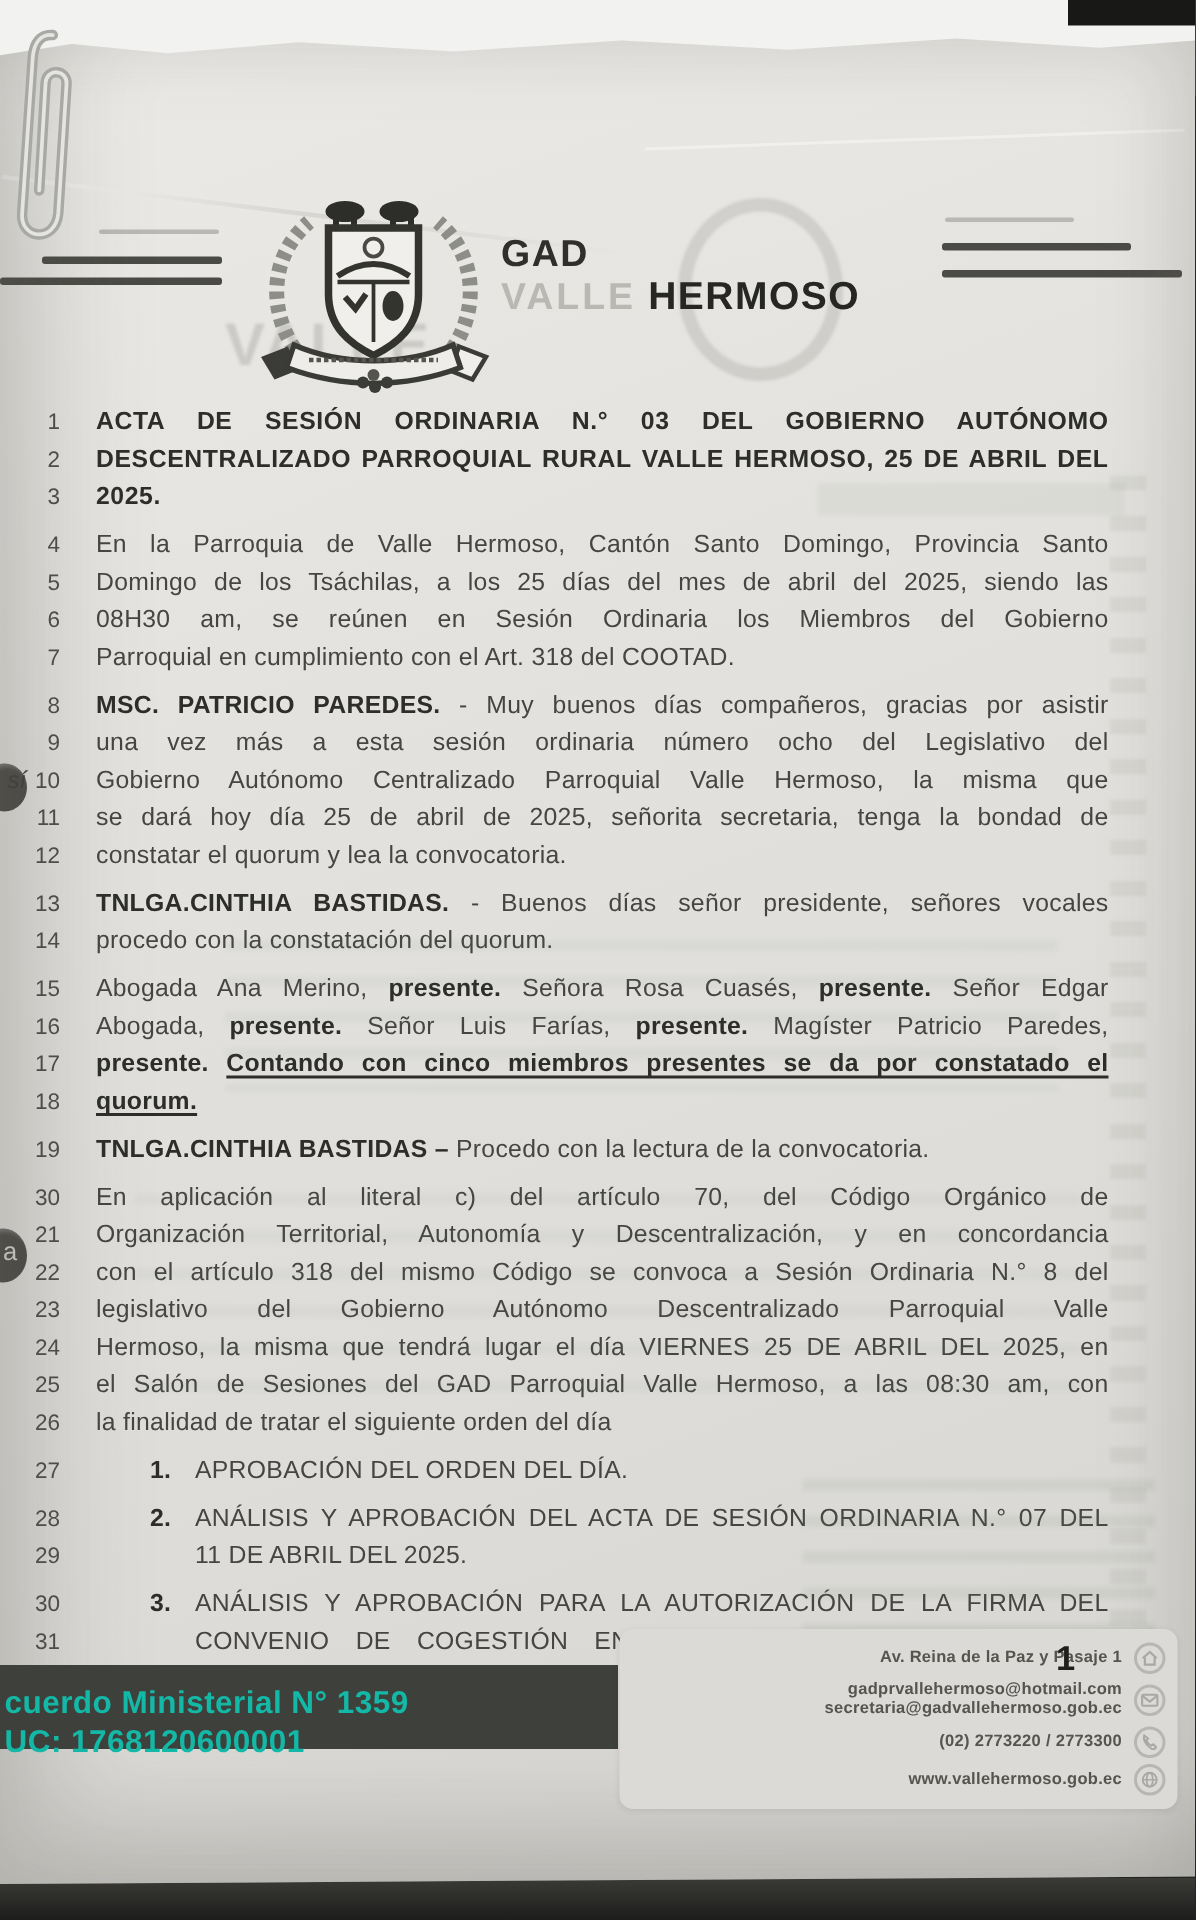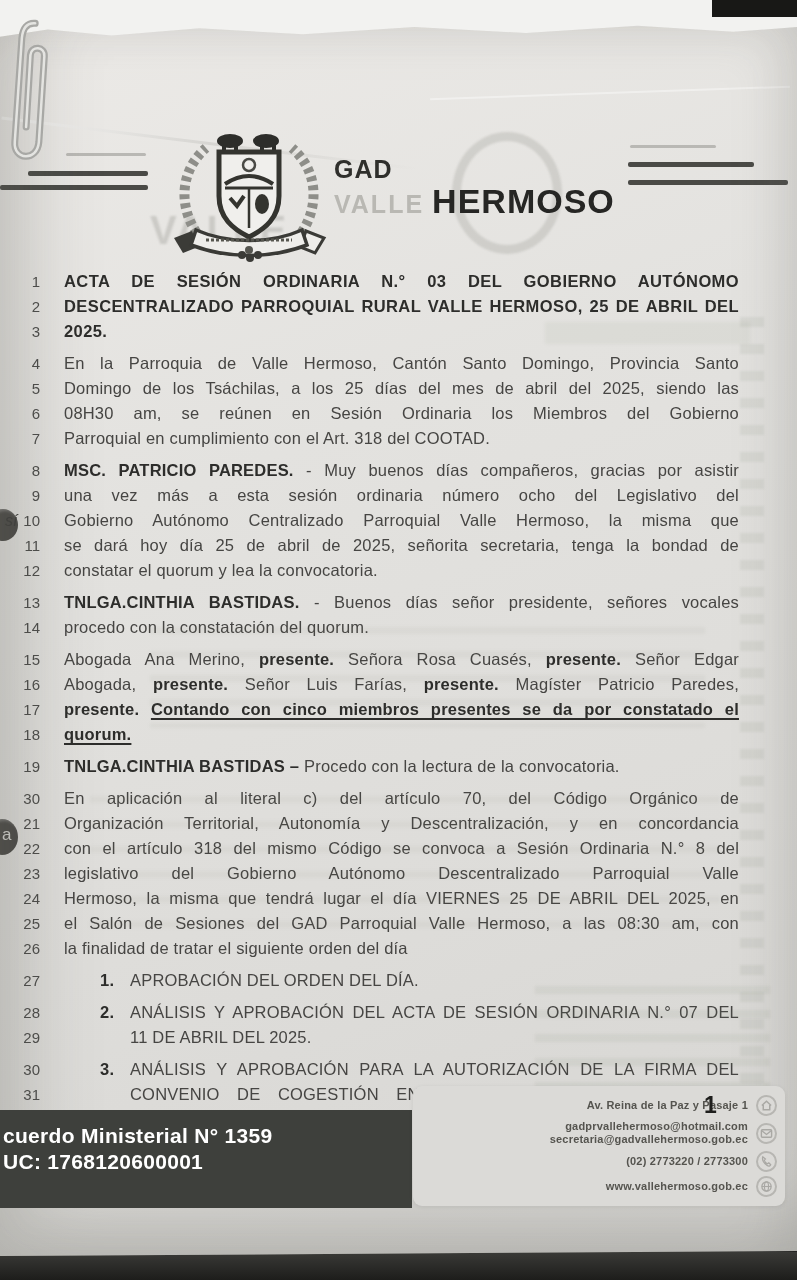--- a/index.html
+++ b/index.html
@@ -27,21 +27,21 @@
   .rule.faint{background:#b9b8b4;height:3px;}
   .crest{position:absolute;left:168px;top:106px;}
   .ghost-ring{position:absolute;left:452px;top:110px;width:92px;height:104px;border:9px solid rgba(150,150,144,.28);
               border-radius:50%;filter:blur(1px);}
   .ghost-valle{position:absolute;left:150px;top:186px;font-size:40px;font-weight:800;letter-spacing:2px;
                color:rgba(140,140,134,.30);filter:blur(1px);}
   .wordmark{position:absolute;left:334px;top:134px;color:#2f2f2c;}
   .wm-small{font-size:25px;font-weight:800;letter-spacing:1px;line-height:26px;}
   .wm-row{white-space:nowrap;}
   .wm-ghost{font-size:25px;font-weight:700;color:#b9b8b3;letter-spacing:2px;margin-right:8px;}
-  .wm-big{font-size:34px;font-weight:800;letter-spacing:1px;color:#262624;}
+  .wm-big{font-size:26px;font-weight:800;letter-spacing:1px;color:#262624;}
   
   .doc{position:absolute;left:0;top:247px;width:797px;}
   .line{display:flex;align-items:baseline;line-height:25px;}
   .line .num{flex:none;width:40px;text-align:right;font-size:15px;color:#4c4c4a;}
   .line .txt{flex:1;padding:0 58px 0 24px;font-size:16.5px;color:#464543;letter-spacing:.2px;}
   .line.gap{margin-top:7px;}
   .line.t .txt{font-weight:700;color:#2b2b29;letter-spacing:.4px;}
   .line.j .txt{text-align:justify;text-align-last:justify;}
   .b{font-weight:700;color:#2d2d2b;}
   .u{text-decoration:underline;text-decoration-thickness:2px;text-underline-offset:3px;}
@@ -57,22 +57,22 @@
         background:repeating-linear-gradient(180deg,transparent 0 16px,rgba(115,128,105,.09) 16px 24px);}
   .sm-col{left:740px;top:295px;width:24px;height:810px;
         background:repeating-linear-gradient(180deg,rgba(120,128,110,.10) 0 10px,transparent 10px 27px);filter:blur(1px);}
   
   .blob{position:absolute;background:#4b4a47;border-radius:50%;box-shadow:inset 2px 2px 3px rgba(255,255,255,.25);}
   .blob1{left:-12px;top:487px;width:30px;height:32px;}
   .blob2{left:-14px;top:797px;width:32px;height:36px;}
   .margin-note1{position:absolute;left:5px;top:490px;font-size:16px;color:#3c3c3a;font-style:italic;}
   .margin-note2{position:absolute;left:2px;top:803px;font-size:17px;color:#d7d6d2;}
   
-  .foot-bar{position:absolute;left:0;top:1110px;width:412px;height:98px;background:#3e403c;
-            color:#ffffff;padding-top:13px;box-sizing:border-box;}
+  .foot-bar{position:absolute;left:0;top:1110px;width:412px;height:56px;background:#3e403c;
+            color:#14b8a6;padding-top:13px;box-sizing:border-box;}
   .foot-bar div{font-size:21px;font-weight:700;letter-spacing:.3px;line-height:26px;padding-left:3px;white-space:nowrap;}
   .foot-card{position:absolute;left:413px;top:1086px;width:372px;height:120px;background:#dbdad7;
              border-radius:9px;box-shadow:0 1px 4px rgba(0,0,0,.08);
              display:flex;flex-direction:column;justify-content:space-between;
              padding:9px 8px 9px 10px;box-sizing:border-box;}
   .c-row{display:flex;align-items:center;justify-content:flex-end;gap:8px;}
   .c-text{font-size:11px;font-weight:700;color:#55544f;text-align:right;line-height:13px;letter-spacing:.2px;}
   .c-ico{flex:none;width:21px;height:21px;border-radius:50%;border:2px solid #b7b6b2;box-sizing:border-box;
          display:flex;align-items:center;justify-content:center;}
   .page-num{position:absolute;left:704px;top:1092px;font-size:23px;font-weight:700;color:#1f1f1d;z-index:3;}

